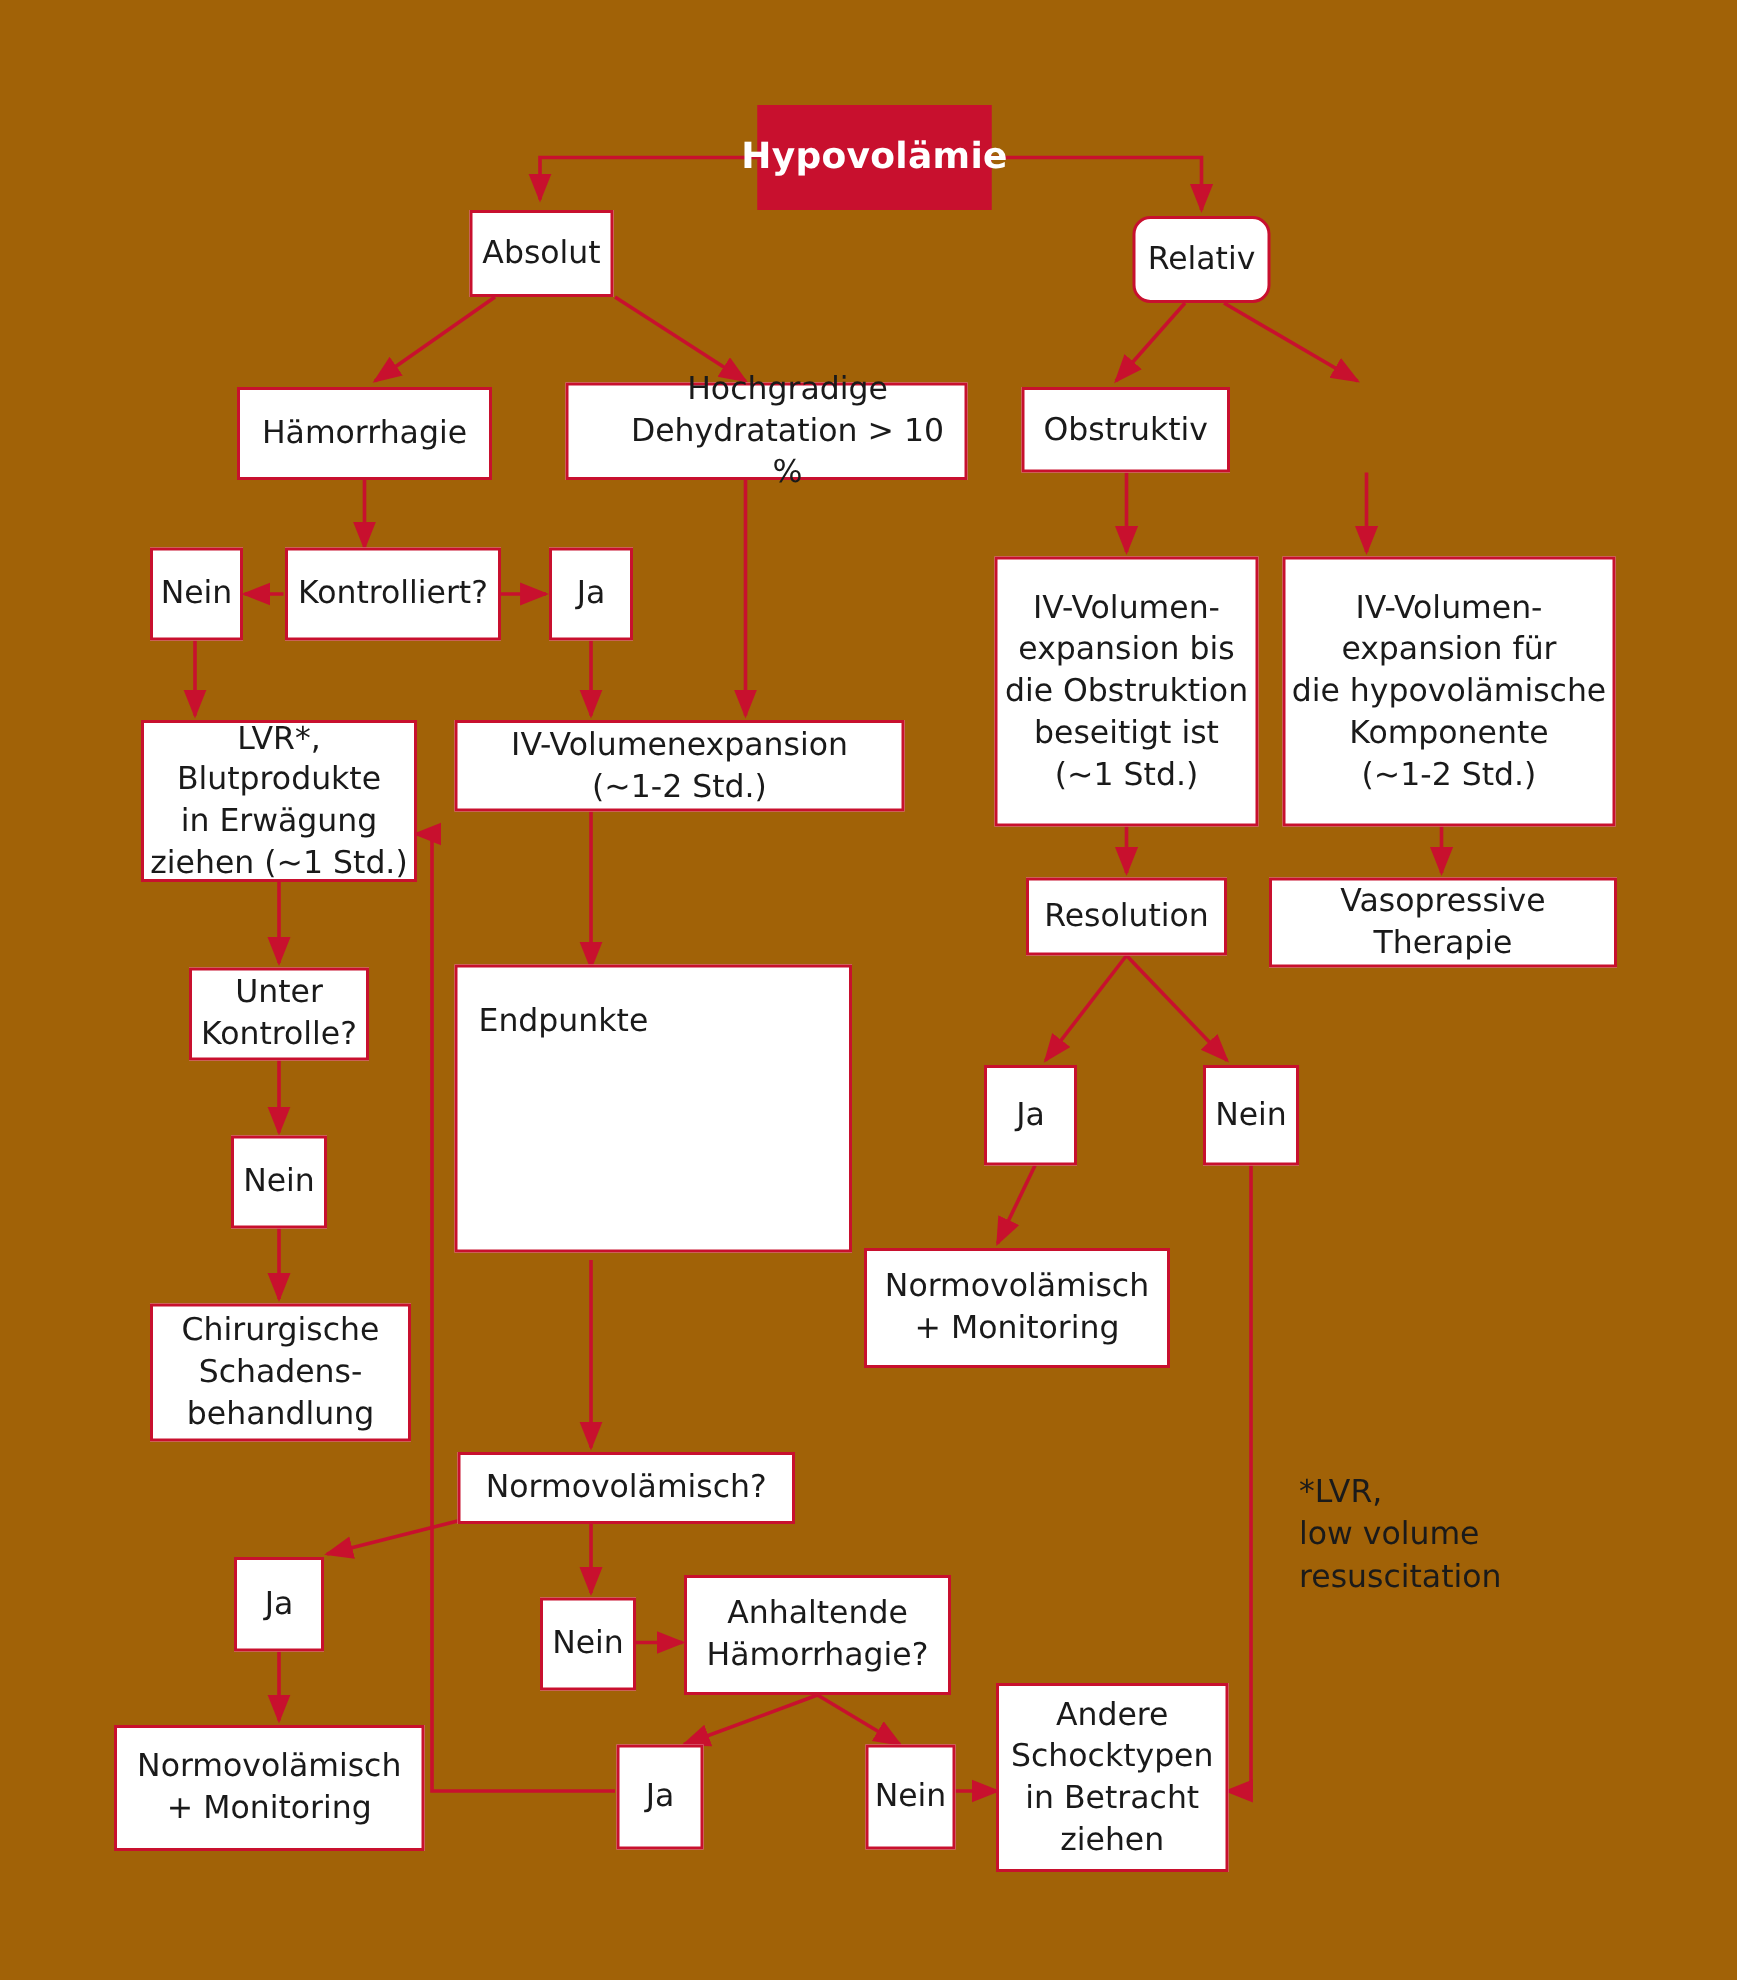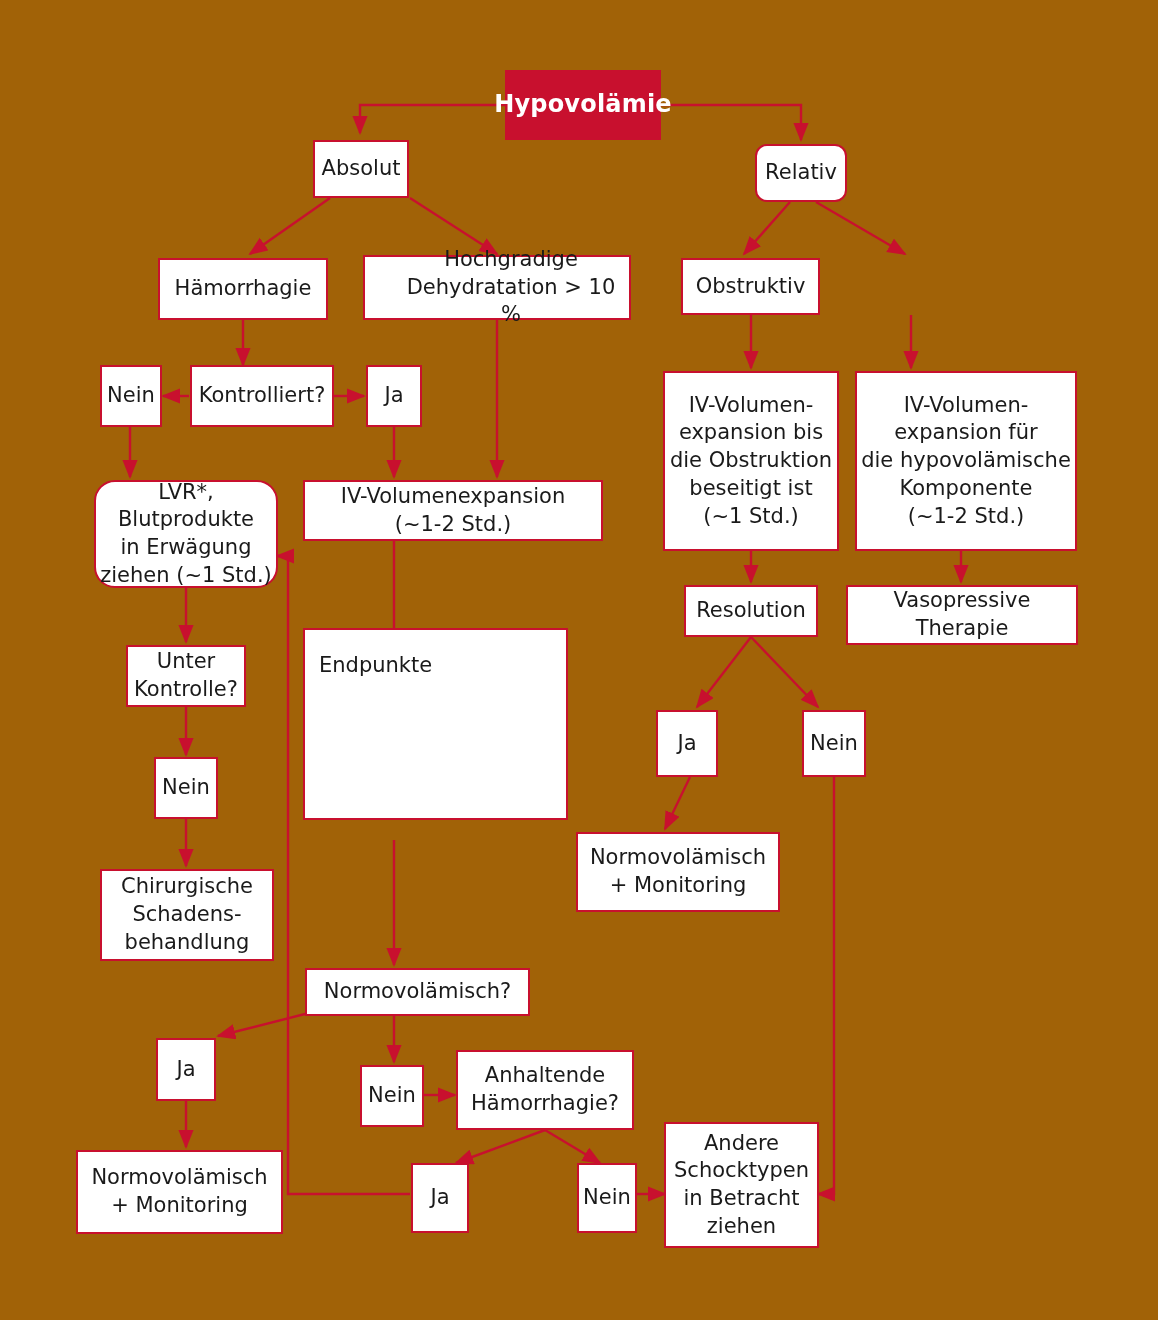--- a/index.html
+++ b/index.html
@@ -178,21 +178,21 @@
   </div>
 
   <div class="node" style="left:755px; top:144px; width:92px; height:58px;border-radius:12px;">
     <span>Relativ</span>
   </div>
 
   <div class="node" style="left:158px; top:258px; width:170px; height:62px;">
     <span>Hämorrhagie</span>
   </div>
 
-  <div class="node" style="left:363px; top:255px; width:268px; height:65px;padding-left:32px;">
+  <div class="node" style="left:377px; top:255px; width:268px; height:65px;padding-left:32px;">
     <span>Hochgradige
 Dehydratation &gt; 10 %</span>
   </div>
 
   <div class="node" style="left:681px; top:258px; width:139px; height:57px;">
     <span>Obstruktiv</span>
   </div>
 
 
   <div class="node" style="left:100px; top:365px; width:62px; height:62px;">
@@ -200,21 +200,21 @@
   </div>
 
   <div class="node" style="left:190px; top:365px; width:144px; height:62px;">
     <span>Kontrolliert?</span>
   </div>
 
   <div class="node" style="left:366px; top:365px; width:56px; height:62px;">
     <span>Ja</span>
   </div>
 
-  <div class="node" style="left:94px; top:480px; width:184px; height:108px;border-radius:21px;">
+  <div class="node" style="left:94px; top:480px; width:184px; height:108px;">
     <span>LVR*,
 Blutprodukte
 in Erwägung
 ziehen (~1 Std.)</span>
   </div>
 
   <div class="node" style="left:303px; top:480px; width:300px; height:61px;">
     <span>IV-Volumenexpansion
 (~1-2 Std.)</span>
   </div>
@@ -252,21 +252,21 @@
   <div class="node" style="left:154px; top:757px; width:64px; height:62px;">
     <span>Nein</span>
   </div>
 
   <div class="node" style="left:100px; top:869px; width:174px; height:92px;">
     <span>Chirurgische
 Schadens-
 behandlung</span>
   </div>
 
-  <div class="node list" style="left:303px; top:628px; width:265px; height:192px;">
+  <div class="node list" style="left:303px; top:643px; width:265px; height:192px;">
     <div class="list-title">Endpunkte</div>
   </div>
 
   <div class="node" style="left:656px; top:710px; width:62px; height:67px;">
     <span>Ja</span>
   </div>
 
   <div class="node" style="left:802px; top:710px; width:64px; height:67px;">
     <span>Nein</span>
   </div>
@@ -306,14 +306,17 @@
     <span>Nein</span>
   </div>
 
   <div class="node" style="left:664px; top:1122px; width:155px; height:126px;">
     <span>Andere
 Schocktypen
 in Betracht
 ziehen</span>
   </div>
 
+  <div class="note" style="left:866px; top:980px; width:230px;">*LVR,
+low volume
+resuscitation</div>
 
 </div>
 
 </body></html>

